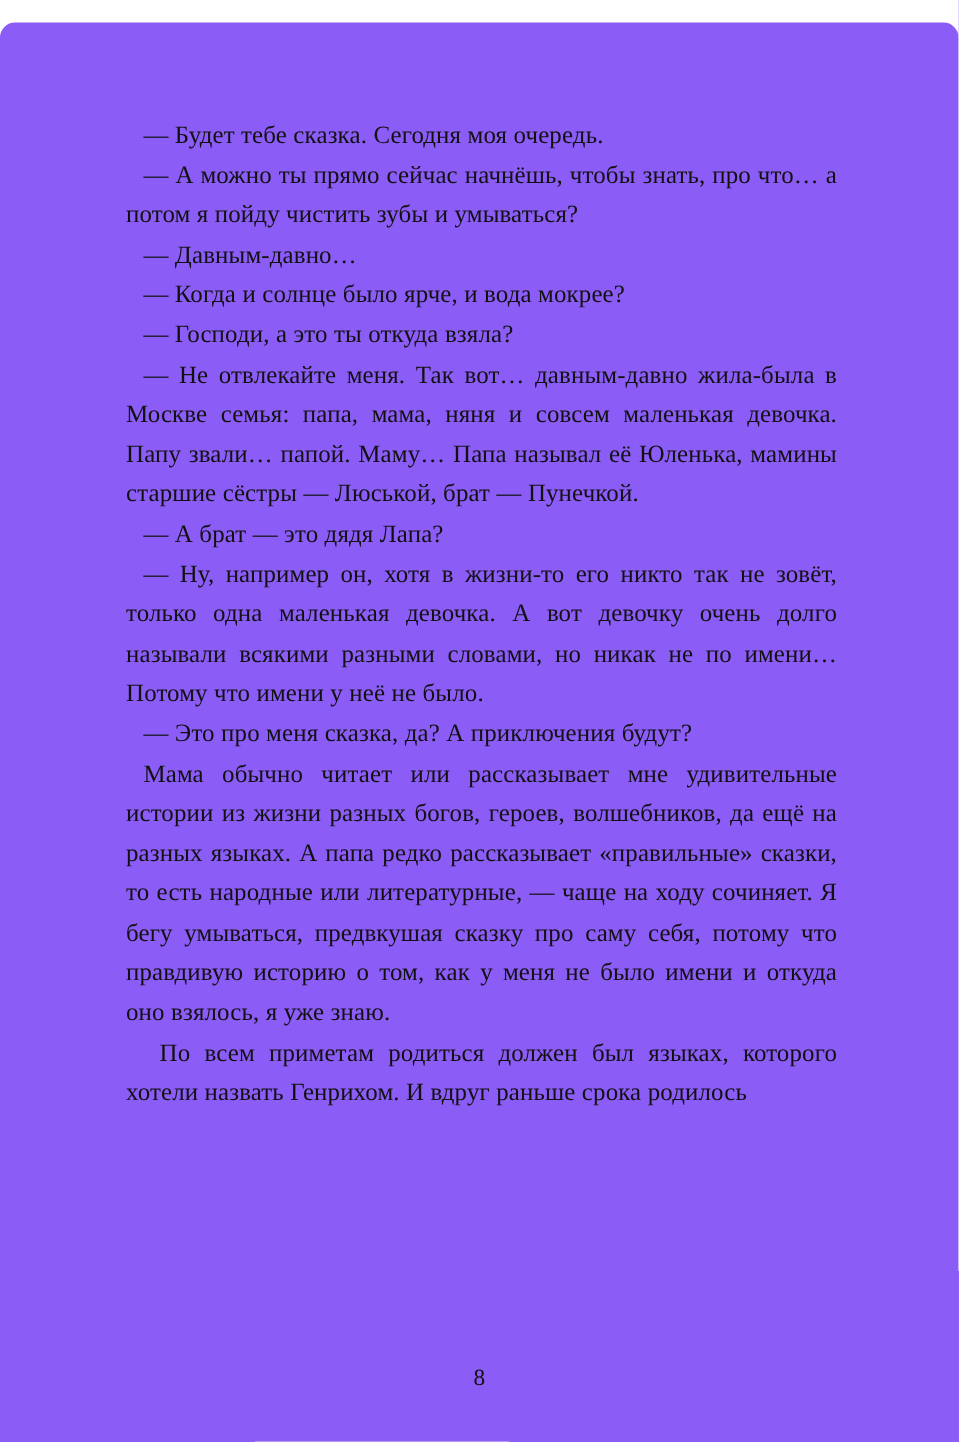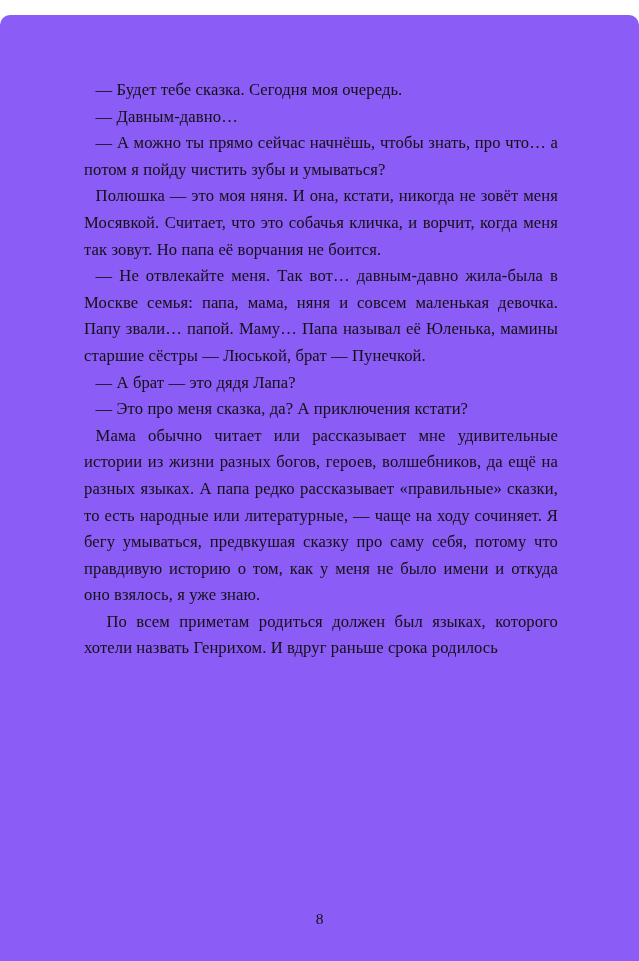--- a/index.html
+++ b/index.html
@@ -54,25 +54,27 @@
     color: #111111;
   }
 </style>
 </head>
 <body>
 
 <div class="page">
 
   <div class="text-block">
     <p class="para small-indent">— Будет тебе сказка. Сегодня моя очередь.</p>
+    <p class="para small-indent">— А можно ты прямо сейчас начнёшь, чтобы знать, про что… а потом я пойду чистить зубы и умываться?</p>
     <p class="para small-indent">— Давным-давно…</p>
-    <p class="para small-indent">— А можно ты прямо сейчас начнёшь, чтобы знать, про что… а потом я пойду чистить зубы и умываться?</p>
-    <p class="para small-indent">Полюшка — это моя няня. И она, кстати, никогда не зовёт меня Мосявкой. Считает, что это собачья кличка, и ворчит, когда меня так зовут. Но папа её ворчания не боится.</p>
+    <p class="para small-indent">— Когда и солнце было ярче, и вода мокрее?</p>
+    <p class="para small-indent">— Господи, а это ты откуда взяла?</p>
     <p class="para small-indent">— Не отвлекайте меня. Так вот… давным-давно жила-была в Москве семья: папа, мама, няня и совсем маленькая девочка. Папу звали… папой. Маму… Папа называл её Юленька, мамины старшие сёстры — Люськой, брат — Пунечкой.</p>
     <p class="para small-indent">— А брат — это дядя Лапа?</p>
-    <p class="para small-indent">— Это про меня сказка, да? А приключения кстати?</p>
+    <p class="para small-indent">— Ну, например он, хотя в жизни-то его никто так не зовёт, только одна маленькая девочка. А вот девочку очень долго называли всякими разными словами, но никак не по имени… Потому что имени у неё не было.</p>
+    <p class="para small-indent">— Это про меня сказка, да? А приключения будут?</p>
     <p class="para small-indent">Мама обычно читает или рассказывает мне удивительные истории из жизни разных богов, героев, волшебников, да ещё на разных языках. А папа редко рассказывает «правильные» сказки, то есть народные или литературные, — чаще на ходу сочиняет. Я бегу умываться, предвкушая сказку про саму себя, потому что правдивую историю о том, как у меня не было имени и откуда оно взялось, я уже знаю.</p>
     <p class="para">По всем приметам родиться должен был языках, которого хотели назвать Генрихом. И вдруг раньше срока родилось</p>
   </div>
 
   <div class="page-number">8</div>
 
 </div>
 
 </body></html>

